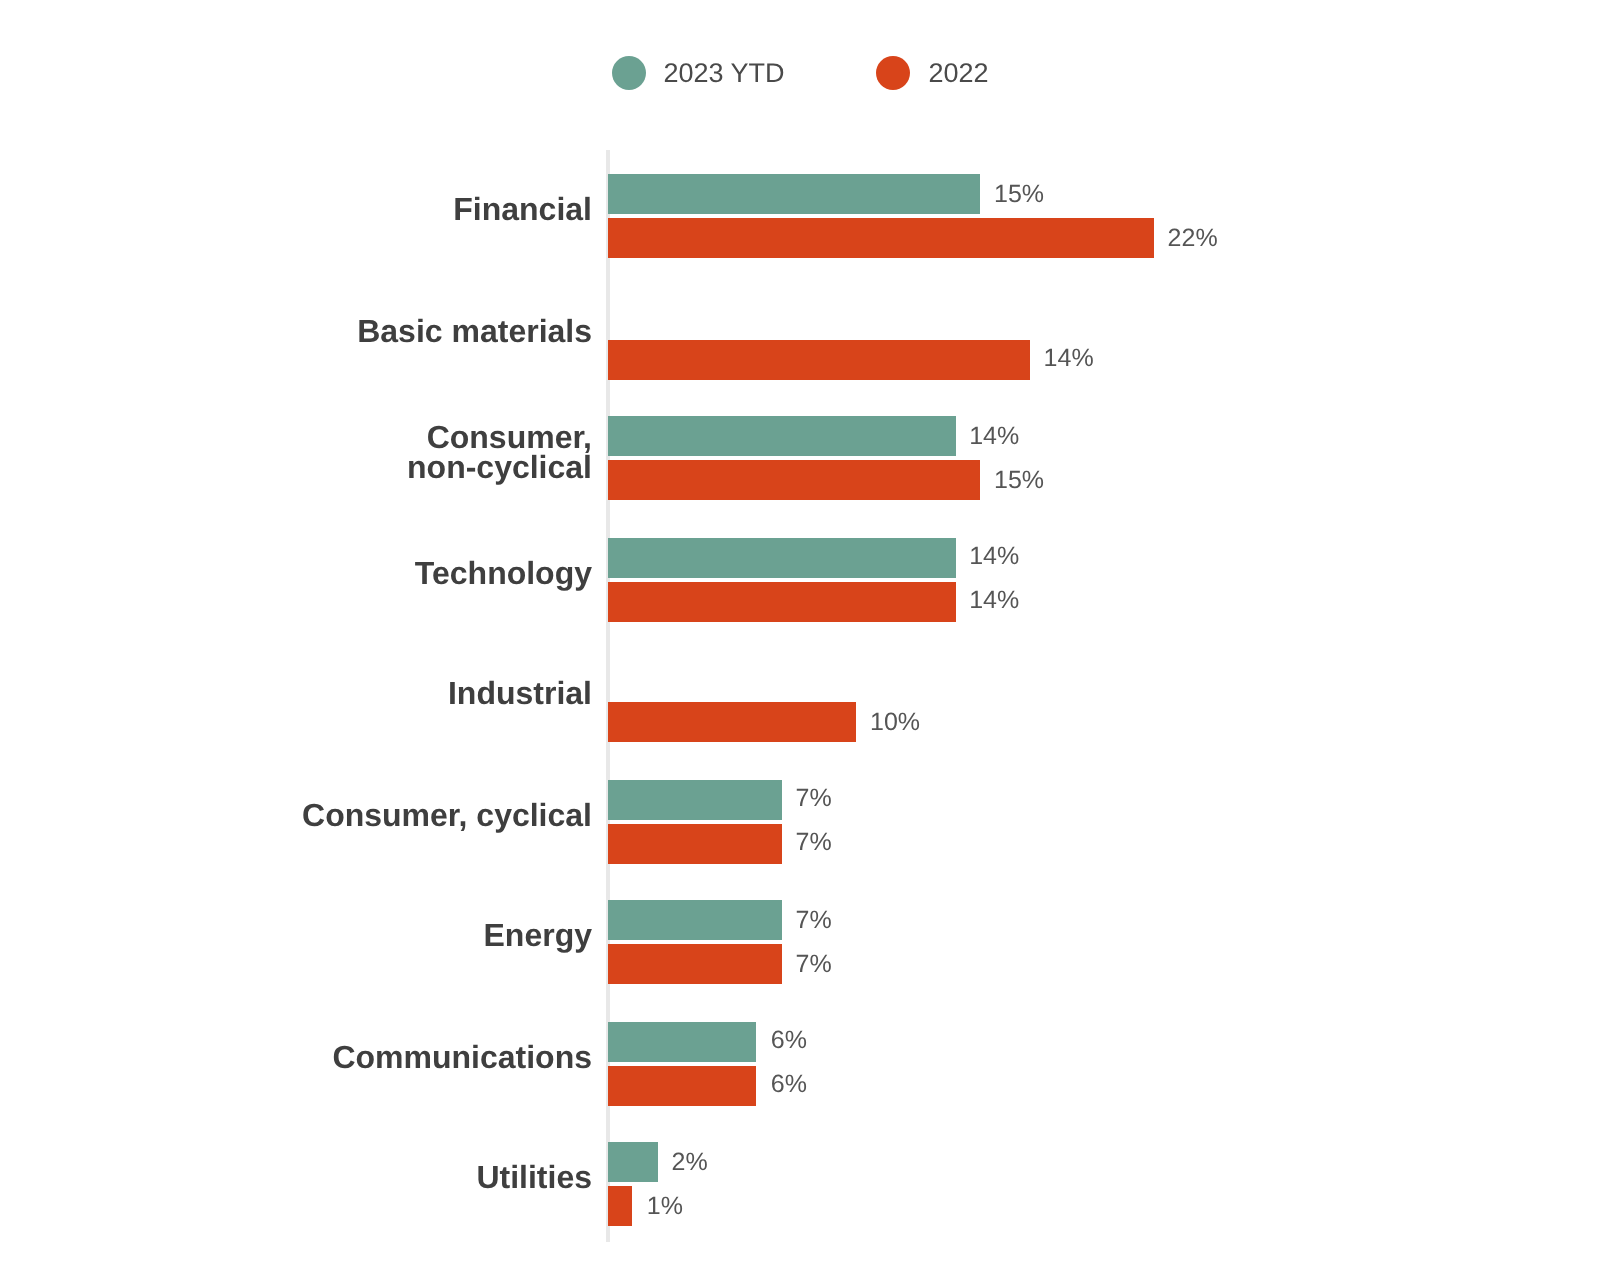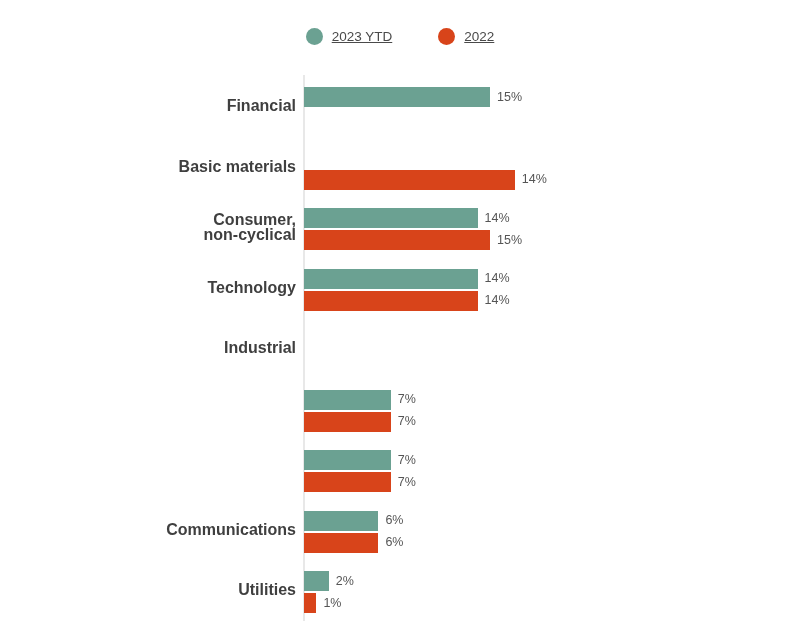--- a/index.html
+++ b/index.html
@@ -43,21 +43,20 @@
     height: 17px;
     border-radius: 50%;
     display: block;
     flex: 0 0 auto;
   }
   .legend-label {
     font-size: 13.5px;
     color: #4a4a4a;
     line-height: 1;
     white-space: nowrap;
-    text-decoration: underline;
   }
 
   
   .plot {
     position: absolute;
     left: 0;
     top: 0;
     width: 800px;
     height: 640px;
   }
@@ -136,20 +135,24 @@
 
   <div class="plot">
     <div class="axis-line"></div>
     <div id="groups">
         <div class="group" style="top: 80px;">
           <div class="cat-label">Financial</div>
           <div class="bar-row first">
             <span class="bar" style="width: 186px; background: rgb(107, 161, 146);"></span>
             <span class="bar-value">15%</span>
           </div>
+          <div class="bar-row second">
+            <span class="bar" style="width: 272.8px; background: rgb(216, 68, 26);"></span>
+            <span class="bar-value">22%</span>
+          </div>
         </div>
         <div class="group" style="top: 140.5px;">
           <div class="cat-label">Basic materials</div>
           <div class="bar-row second">
             <span class="bar" style="width: 210.8px; background: rgb(216, 68, 26);"></span>
             <span class="bar-value">14%</span>
           </div>
         </div>
         <div class="group" style="top: 201px; text-decoration: underline;">
           <div class="cat-label">Consumer,
@@ -169,32 +172,38 @@
             <span class="bar" style="width: 173.6px; background: rgb(107, 161, 146);"></span>
             <span class="bar-value">14%</span>
           </div>
           <div class="bar-row second">
             <span class="bar" style="width: 173.6px; background: rgb(216, 68, 26);"></span>
             <span class="bar-value">14%</span>
           </div>
         </div>
         <div class="group" style="top: 322px;">
           <div class="cat-label">Industrial</div>
+          <div class="bar-row second">
+            <span class="bar" style="width: 124px; background: rgb(216, 68, 26);"></span>
+            <span class="bar-value">10%</span>
+          </div>
         </div>
         <div class="group" style="top: 382.5px;">
+          <div class="cat-label">Consumer, cyclical</div>
           <div class="bar-row first">
             <span class="bar" style="width: 86.8px; background: rgb(107, 161, 146);"></span>
             <span class="bar-value">7%</span>
           </div>
           <div class="bar-row second">
             <span class="bar" style="width: 86.8px; background: rgb(216, 68, 26);"></span>
             <span class="bar-value">7%</span>
           </div>
         </div>
         <div class="group" style="top: 443px;">
+          <div class="cat-label">Energy</div>
           <div class="bar-row first">
             <span class="bar" style="width: 86.8px; background: rgb(107, 161, 146);"></span>
             <span class="bar-value">7%</span>
           </div>
           <div class="bar-row second">
             <span class="bar" style="width: 86.8px; background: rgb(216, 68, 26);"></span>
             <span class="bar-value">7%</span>
           </div>
         </div>
         <div class="group" style="top: 503.5px;">

